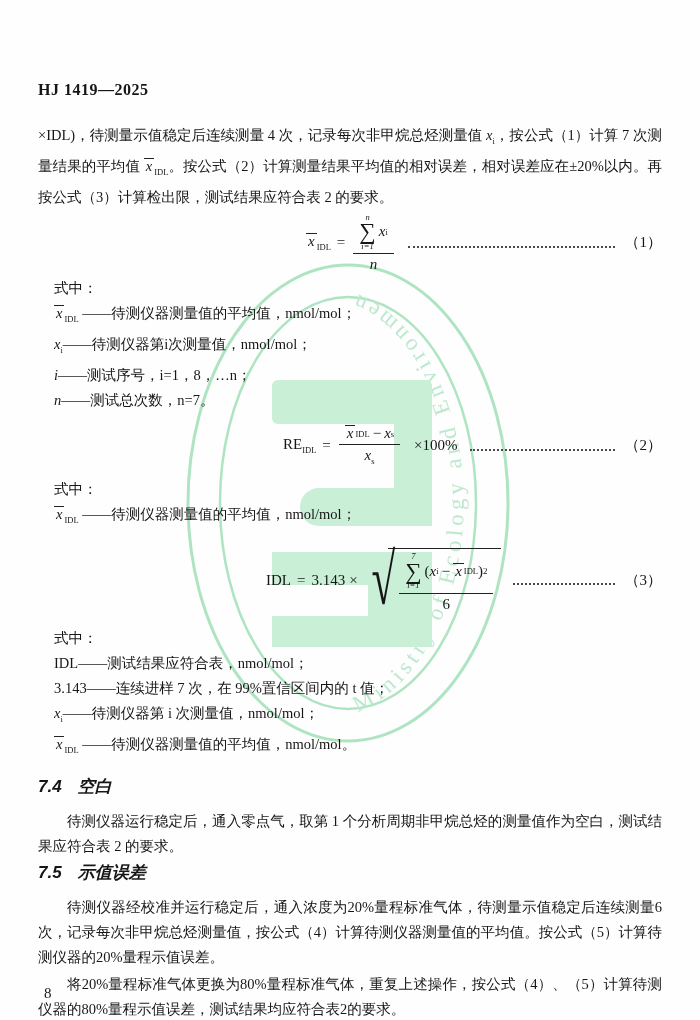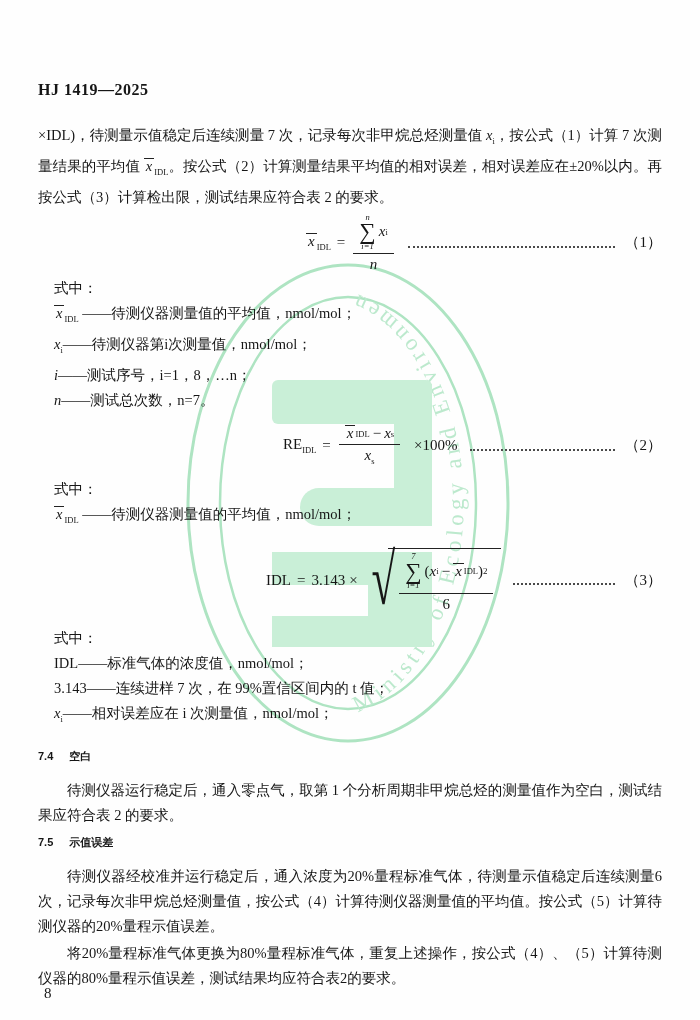--- a/index.html
+++ b/index.html
@@ -10,21 +10,21 @@
     background:#fefefe;
     overflow:hidden;
     font-family:"Liberation Serif","DejaVu Serif",serif;
     color:#161616;
   }
   .wm{position:absolute;inset:0;z-index:0;pointer-events:none;}
   .content{position:relative;z-index:1;padding:40px 38px 0 38px;}
   .doc-header{font-weight:bold;font-size:16px;letter-spacing:.5px;margin-bottom:24px;margin-top:41px;}
   .para{font-size:14.5px;line-height:25px;text-align:justify;margin:0 0 2px 0;}
   .indent{text-indent:2em;}
-  .sec-head{font-family:"Liberation Sans","DejaVu Sans",sans-serif;font-size:11px;font-weight:bold;margin:12px 0 10px 0;line-height:24px;}
+  .sec-head{font-family:"Liberation Sans","DejaVu Sans",sans-serif;font-size:17px;font-weight:bold;margin:12px 0 10px 0;line-height:24px;font-style:italic;}
   .sec-title{margin-left:16px;}
   .defs{font-size:14.5px;line-height:25px;margin:0 0 6px 0;}
   .def-intro{padding-left:16px;}
   .def-row{padding-left:16px;}
   .def-row .term{font-size:14.5px;}
   .def-row .desc{}
   .sb{font-size:8.5px;font-style:normal;letter-spacing:0;}
   .ovl{display:inline-block;border-top:1.3px solid #222;padding:0 2px;line-height:1.05;}
   .formula-row{display:flex;align-items:center;font-size:15px;margin:4px 0;}
   .f-sp{flex:0 0 auto;}
@@ -64,21 +64,21 @@
       <rect x="272" y="552" width="160" height="33" fill="#c9efd7"></rect>
       <rect x="368" y="585" width="64" height="62" fill="#c9efd7"></rect>
       <rect x="272" y="616" width="96" height="31" fill="#c9efd7"></rect>
     </g>
   </svg>
 
   <div class="content">
 
     <div class="doc-header">HJ 1419—2025</div>
 
-    <p class="para"><span>×IDL)，待测量示值稳定后连续测量 7 次，记录每次非甲烷总烃测量值 </span><i>x</i><sub class="sb">i</sub><span>，按公式（1）计算 7 次测量结果的平均值 </span><span class="ovl"><i>x</i></span><sub class="sb">IDL</sub><span>。按公式（2）计算测量结果平均值的相对误差，相对误差应在±20%以内。再按公式（3）计算检出限，测试结果应符合表 2 的要求。</span></p>
+    <p class="para"><span>×IDL)，待测量示值稳定后连续测量 4 次，记录每次非甲烷总烃测量值 </span><i>x</i><sub class="sb">i</sub><span>，按公式（1）计算 7 次测量结果的平均值 </span><span class="ovl"><i>x</i></span><sub class="sb">IDL</sub><span>。按公式（2）计算测量结果平均值的相对误差，相对误差应在±20%以内。再按公式（3）计算检出限，测试结果应符合表 2 的要求。</span></p>
 
     <div class="formula-row" style="height:58px;">
       <span class="f-sp" style="width:268px;"></span>
       <span><span class="ovl"><i>x</i></span><sub class="sb">IDL</sub></span>
       <span class="f-eq">=</span>
       <span class="frac">
         <span class="num">
             <span class="bigop">
               <span class="lim">n</span>
               <span class="op">∑</span>
@@ -153,23 +153,24 @@
             <span class="den">6</span>
           </span>
         </span>
       </span>
       <span class="dots"></span>
       <span class="f-label">（3）</span>
     </div>
 
     <div class="defs">
         <div class="def-intro">式中：</div>
-        <div class="def-row"><span class="term"><span>IDL</span></span><span class="desc">——标准气体的浓度值，nmol/mol；</span></div>
+        <div class="def-row"><span class="term"><span>IDL</span></span><span class="desc">——测试结果应符合表，nmol/mol；</span></div>
         <div class="def-row"><span class="term"><span>3.143</span></span><span class="desc">——连续进样 7 次，在 99%置信区间内的 t 值；</span></div>
-        <div class="def-row"><span class="term"><i>x</i><sub class="sb">i</sub></span><span class="desc">——相对误差应在 i 次测量值，nmol/mol；</span></div>
+        <div class="def-row"><span class="term"><i>x</i><sub class="sb">i</sub></span><span class="desc">——待测仪器第 i 次测量值，nmol/mol；</span></div>
+        <div class="def-row"><span class="term"><span class="ovl"><i>x</i></span><sub class="sb">IDL</sub></span><span class="desc"> ——待测仪器测量值的平均值，nmol/mol。</span></div>
       </div>
 
     <h2 class="sec-head"><span>7.4</span><span class="sec-title">空白</span></h2>
     <p class="para indent">待测仪器运行稳定后，通入零点气，取第 1 个分析周期非甲烷总烃的测量值作为空白，测试结果应符合表 2 的要求。</p>
 
     <h2 class="sec-head" style="margin-top:1px;"><span>7.5</span><span class="sec-title">示值误差</span></h2>
     <p class="para indent">待测仪器经校准并运行稳定后，通入浓度为20%量程标准气体，待测量示值稳定后连续测量6次，记录每次非甲烷总烃测量值，按公式（4）计算待测仪器测量值的平均值。按公式（5）计算待测仪器的20%量程示值误差。</p>
     <p class="para indent">将20%量程标准气体更换为80%量程标准气体，重复上述操作，按公式（4）、（5）计算待测仪器的80%量程示值误差，测试结果均应符合表2的要求。</p>
 
   </div>

